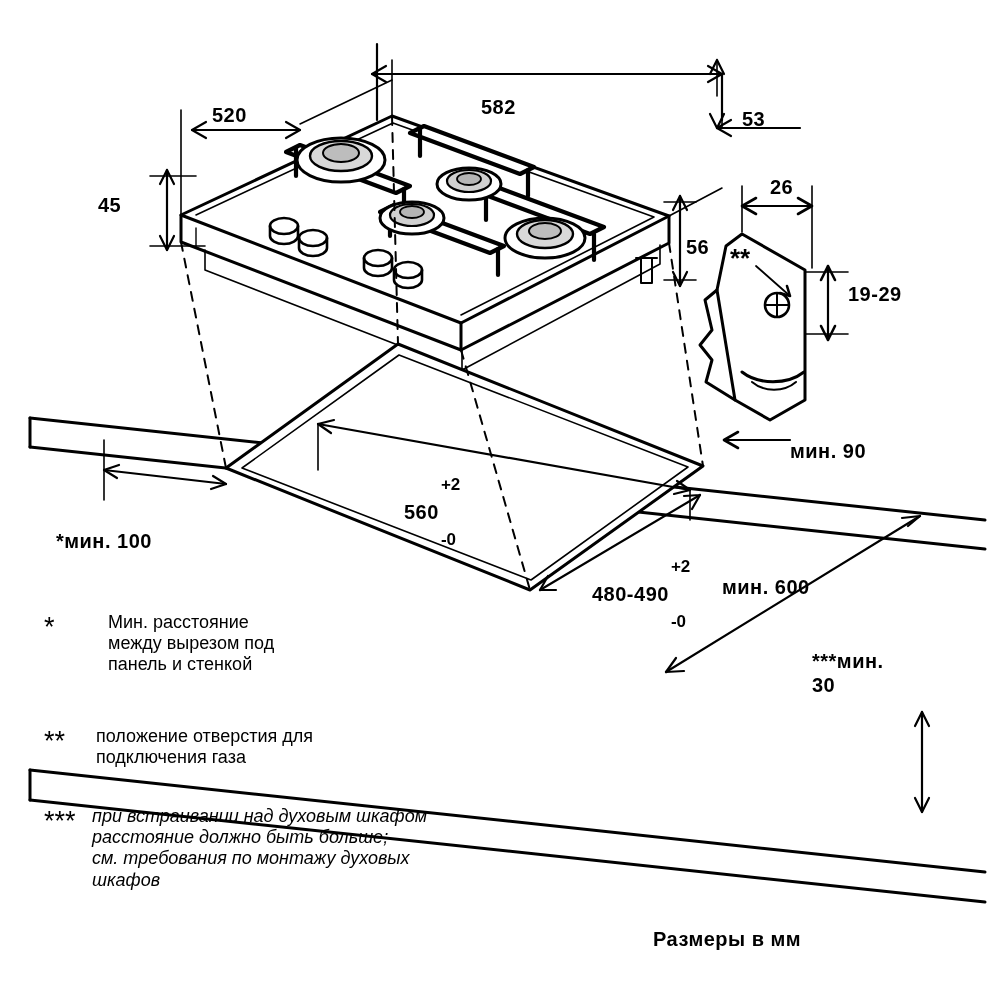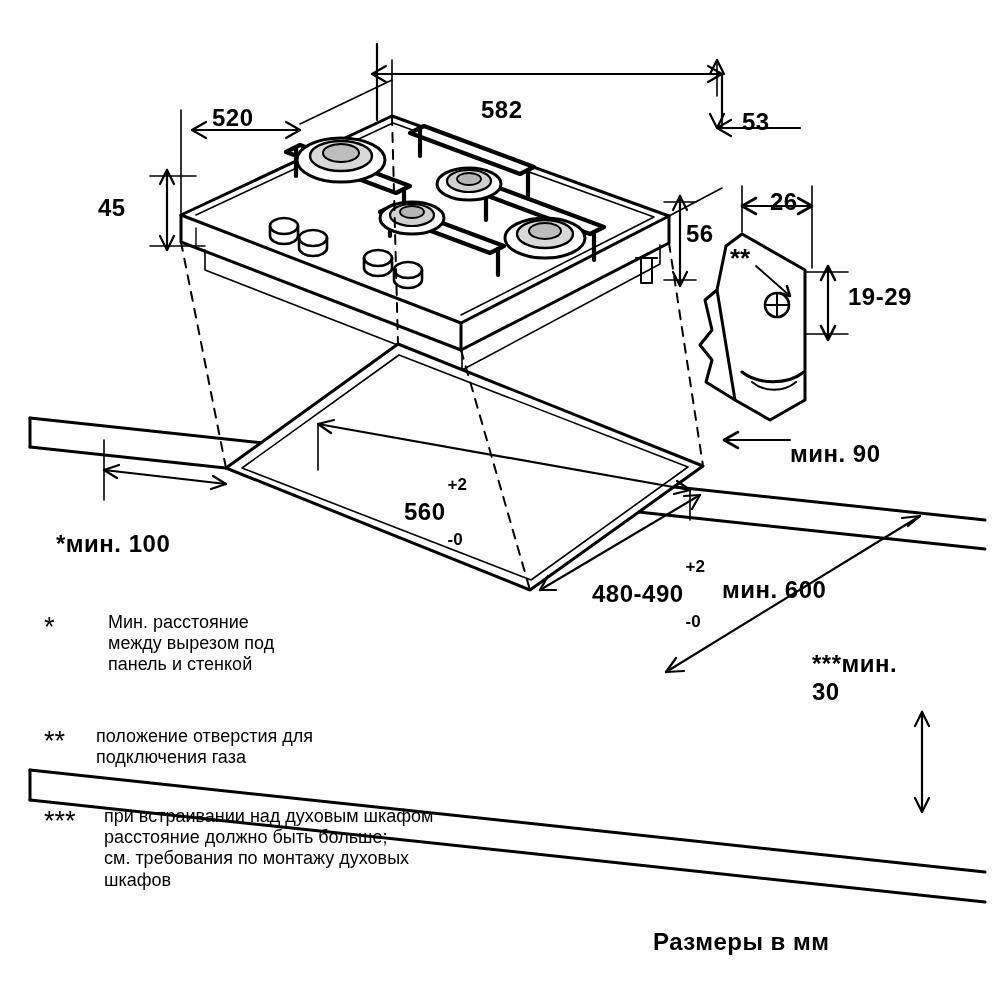--- a/index.html
+++ b/index.html
@@ -23,21 +23,21 @@
     height: 1000px;
   }
   .lbl {
     position: absolute;
     font-family: "Liberation Sans", sans-serif;
     color: #000;
     white-space: pre;
     line-height: 1.18;
   }
   .dim {
-    font-size: 24px;
+    font-size: 20px;
     font-weight: 700;
     letter-spacing: 0.5px;
   }
   .dim-small {
     font-size: 26px;
     font-weight: 700;
   }
   .note {
     font-size: 18px;
     font-weight: 400;
@@ -247,22 +247,22 @@
       <path d="M922,712 L915,726 M922,712 L929,726"></path>
       <path d="M922,812 L915,798 M922,812 L929,798"></path>
     </g>
   </g>
 </svg>
 
 <div class="lbl dim" style="left:481px; top:96px;">582</div>
 <div class="lbl dim" style="left:212px; top:104px;">520</div>
 <div class="lbl dim" style="left:742px; top:108px;">53</div>
 <div class="lbl dim" style="left:98px; top:194px;">45</div>
-<div class="lbl dim" style="left:686px; top:220px;">56</div>
-<div class="lbl dim" style="left:770px; top:188px;">26</div>
+<div class="lbl dim" style="left:686px; top:236px;">56</div>
+<div class="lbl dim" style="left:770px; top:176px;">26</div>
 <div class="lbl dim" style="left:848px; top:283px;">19-29</div>
 <div class="lbl dim-small" style="left:730px; top:243px;">**</div>
 <div class="lbl dim" style="left:790px; top:440px;">мин. 90</div>
 
 <div class="lbl" style="left:404px; top:438px; display:flex; align-items:center;">
   <span class="dim">560</span>
   <span class="frac">
     <span>+2</span>
     <span>-0</span>
   </span>
@@ -284,18 +284,18 @@
 <div class="lbl note-mark" style="left:44px; top:612px;">*</div>
 <div class="lbl note" style="left:108px; top:612px;">Мин. расстояние
 между вырезом под
 панель и стенкой</div>
 
 <div class="lbl note-mark" style="left:44px; top:726px;">**</div>
 <div class="lbl note" style="left:96px; top:726px;">положение отверстия для
 подключения газа</div>
 
 <div class="lbl note-mark" style="left:44px; top:806px;">***</div>
-<div class="lbl note" style="left:104px; top:806px;">при встраивании над духовым шкафом
+<div class="lbl note" style="left:92px; top:806px;font-style:italic;">при встраивании над духовым шкафом
 расстояние должно быть больше;
 см. требования по монтажу духовых
 шкафов</div>
 
 <div class="lbl dim" style="left:653px; top:928px;text-align:center;">Размеры в мм</div>
 
 </body></html>

